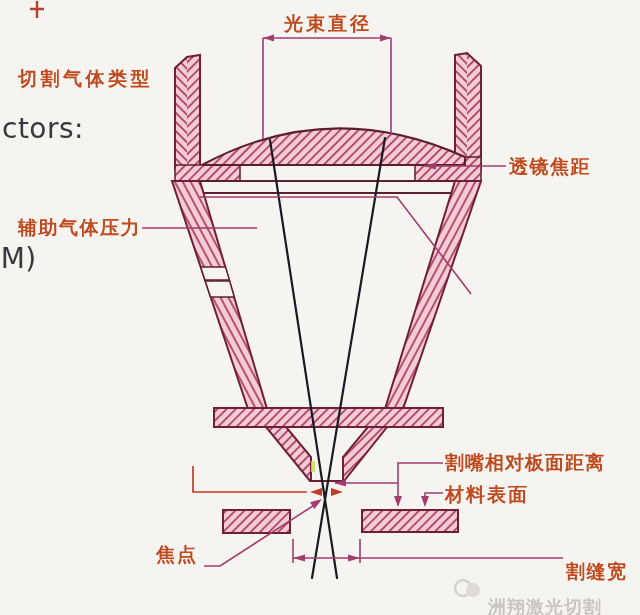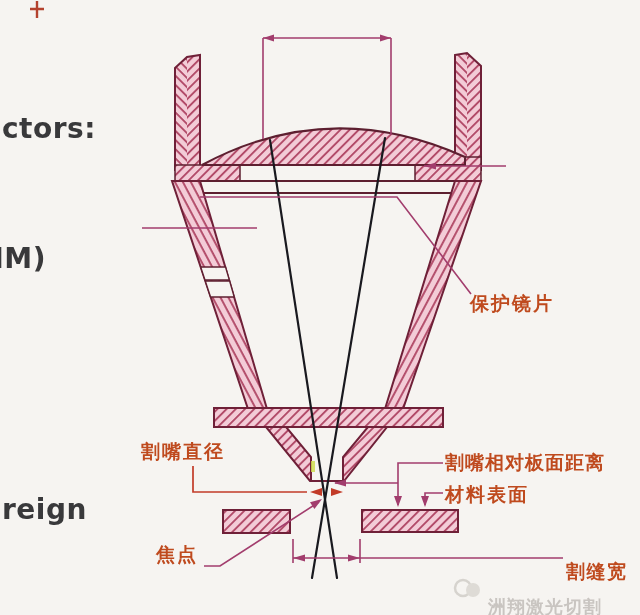--- a/index.html
+++ b/index.html
@@ -8,21 +8,21 @@
     position:relative;width:640px;height:615px;overflow:hidden;
     background:var(--bg,#f6f4f1);
   }
   .lbl{
     position:absolute;color:var(--label-red,#bf4a1e);
     font-weight:bold;font-size:19px;letter-spacing:2px;white-space:nowrap;
     line-height:1.15;
   }
   .en{
     position:absolute;color:var(--text-dark,#39393b);
-    font-size:28px;font-weight:700;letter-spacing:.5px;white-space:nowrap;
+    font-size:28px;font-weight:400;letter-spacing:.5px;white-space:nowrap;
   }
   .wm{
     position:absolute;left:488px;top:595px;
     color:var(--watermark-gray,#c9c5c1);font-size:18px;font-weight:bold;
     letter-spacing:1px;white-space:nowrap;
   }
   svg{position:absolute;left:0;top:0;}
 </style>
 </head>
 <body>
@@ -127,26 +127,27 @@
       <path d="M310,492 L322,488 L322,496 Z" fill="#c23b28"></path>
       <path d="M343,492 L331,488 L331,496 Z" fill="#c23b28"></path>
     </g>
 
     <g>
       <circle cx="463" cy="588" r="8" fill="none" stroke="#d6d3ce" stroke-width="2.5"></circle>
       <circle cx="473" cy="590" r="7" fill="#dedbd6"></circle>
     </g>
   </svg>
 
-  <div class="lbl" style="left:470px;top:293px;letter-spacing:2px">保护镜片</div>
-  <div class="lbl" style="left:141px;top:441px;letter-spacing:2px">割嘴直径</div>
+  <div class="lbl" style="left:18px;top:68px;letter-spacing:3.5px">切割气体类型</div>
+  <div class="lbl" style="left:284px;top:13px;letter-spacing:3px">光束直径</div>
+  <div class="lbl" style="left:509px;top:156px;letter-spacing:1.5px">透镜焦距</div>
+  <div class="lbl" style="left:18px;top:217px;letter-spacing:1.5px">辅助气体压力</div>
   <div class="lbl" style="left:445px;top:484px;letter-spacing:2px">材料表面</div>
   <div class="lbl" style="left:445px;top:452px;letter-spacing:1px">割嘴相对板面距离</div>
   <div class="lbl" style="left:156px;top:544px;letter-spacing:2px">焦点</div>
   <div class="lbl" style="left:566px;top:561px;letter-spacing:1.5px">割缝宽</div>
 
   <div class="en" style="left:2px;top:112px">ctors:</div>
   <div class="en" style="left:-24px;top:242px">MM)</div>
-  <div class="en" style="left:2px;top:493px">reign</div>
 
   <div class="wm">洲翔激光切割</div>
 
 </div>
 
 </body></html>

